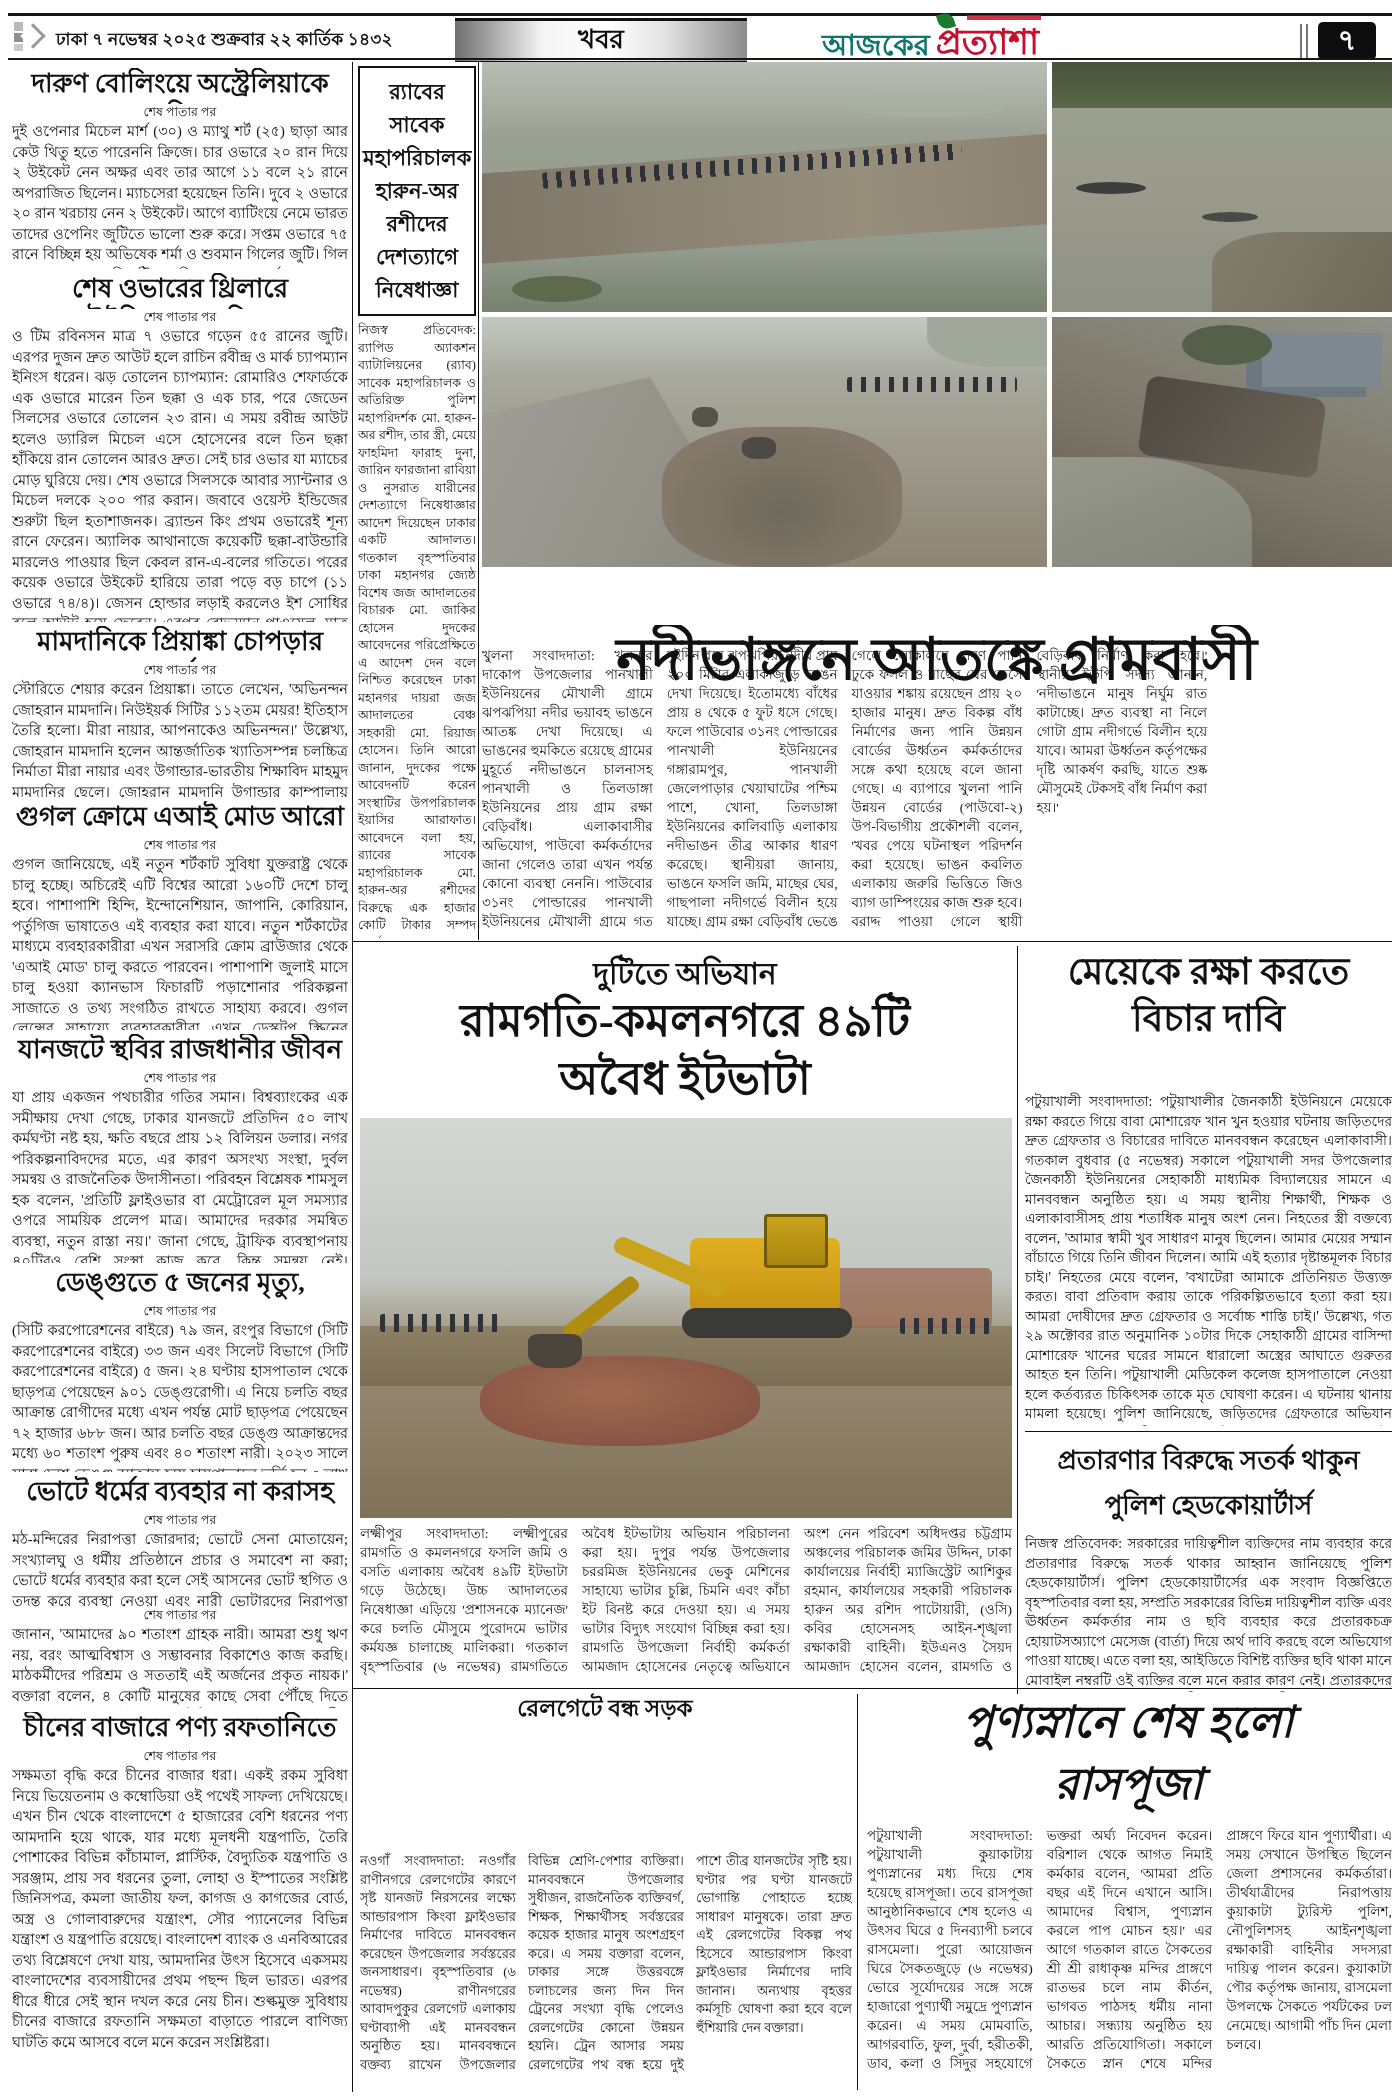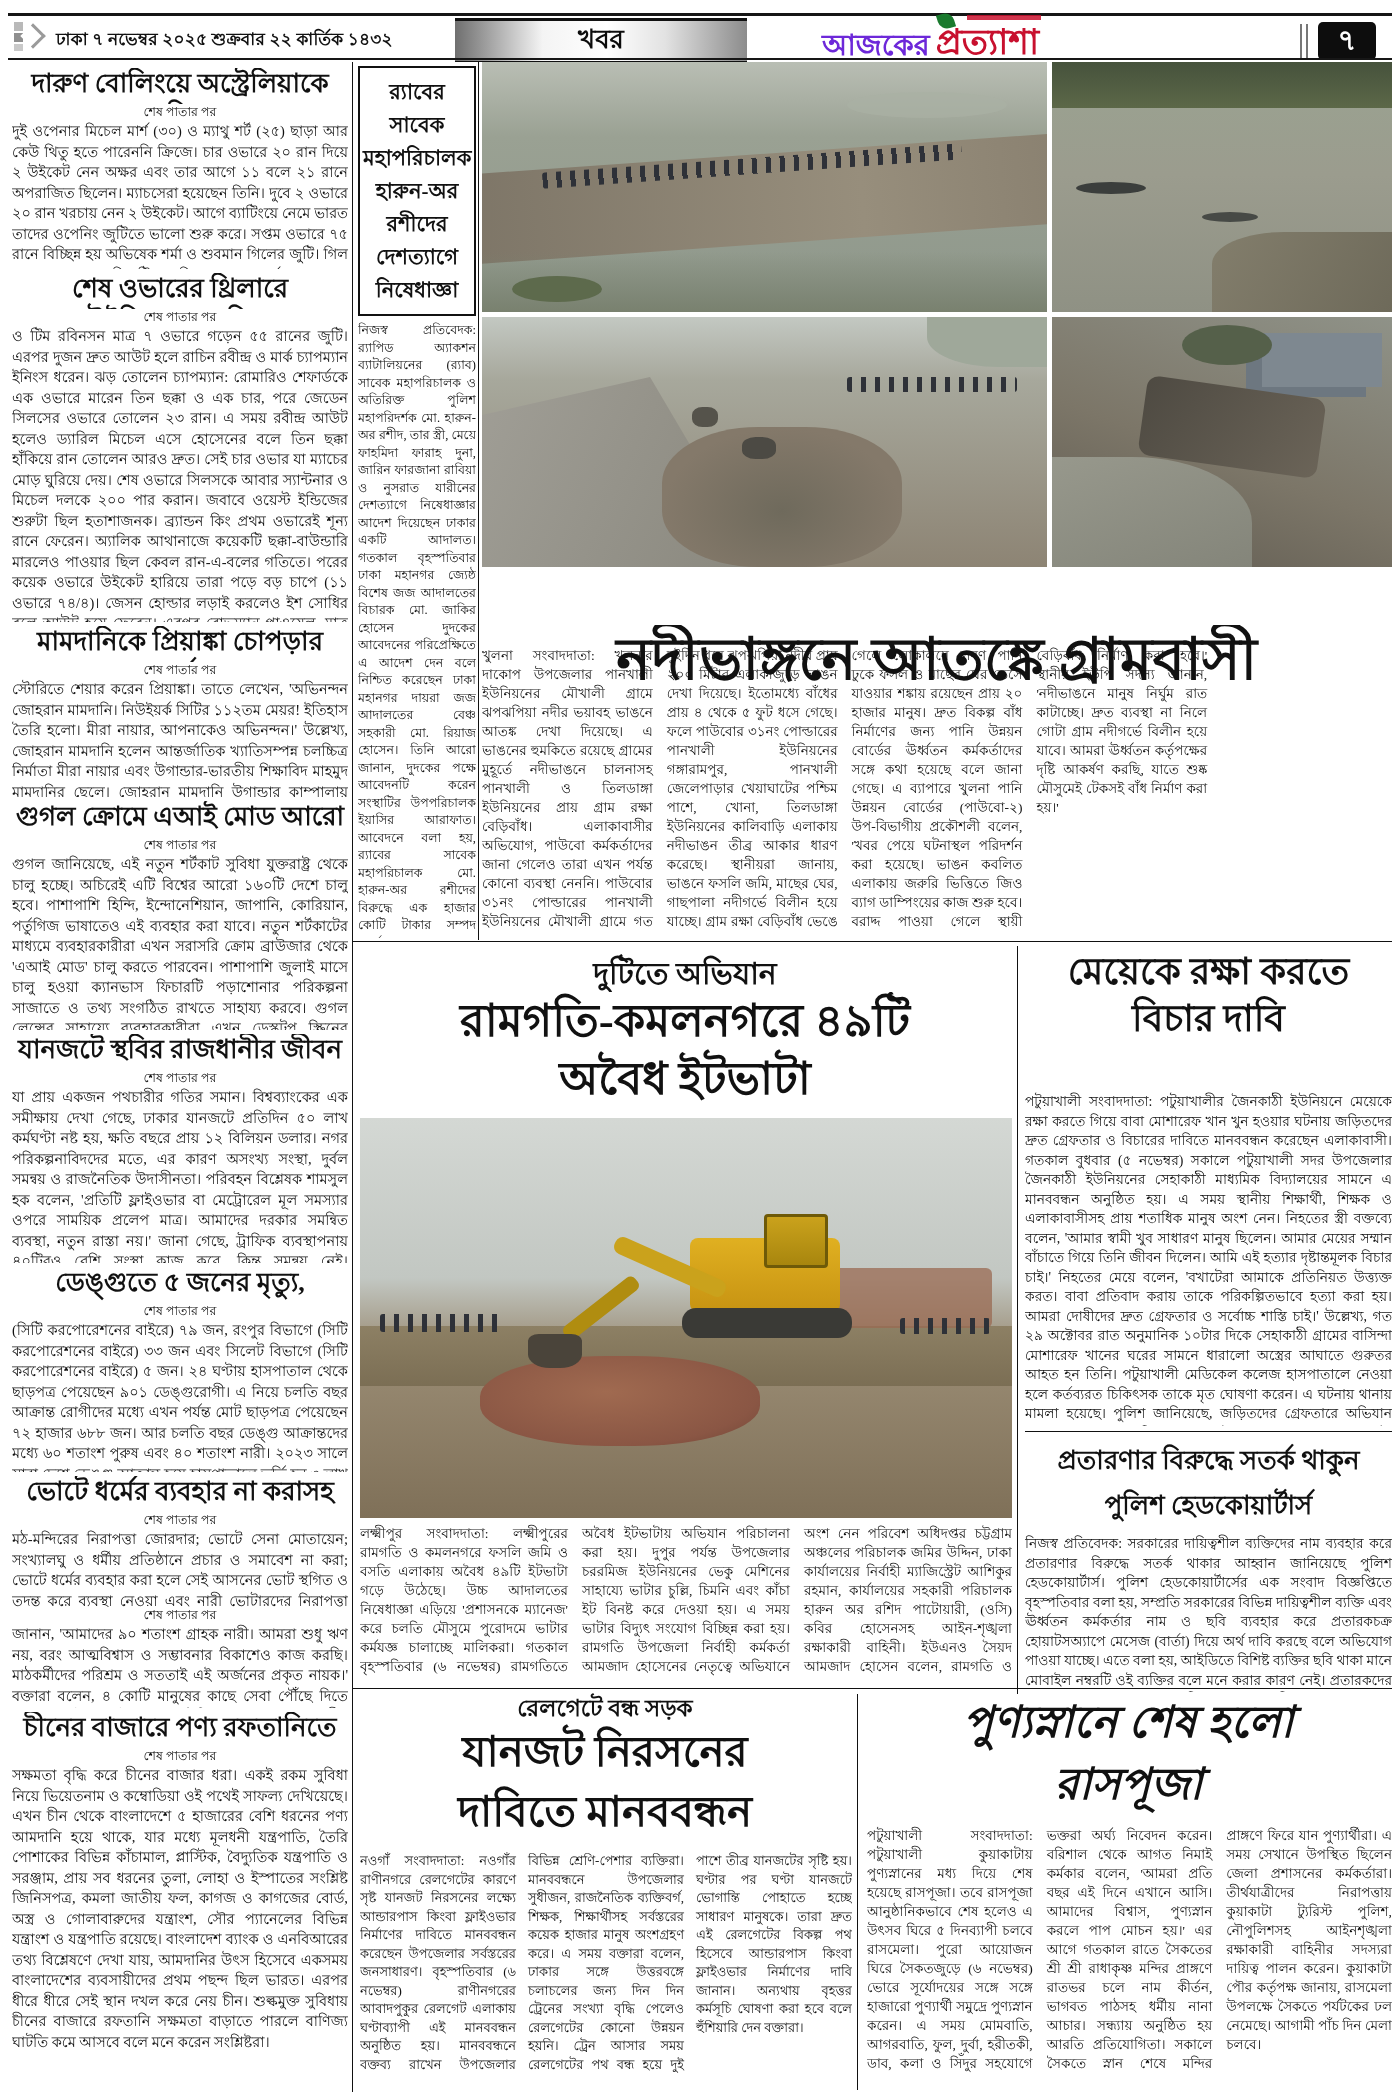--- a/index.html
+++ b/index.html
@@ -16,21 +16,21 @@
   .hdr-arrow .b2{position:absolute;left:0;top:13px;width:9px;height:9px;background:#8f8f8f;}
   .hdr-arrow .b3{position:absolute;left:0;top:24px;width:9px;height:7px;background:#c9c9c9;}
   .hdr-arrow .chev{position:absolute;left:10px;top:1px;width:15px;height:15px;border:3px solid #9a9a9a;
         border-left:none;border-bottom:none;transform:rotate(45deg);background:#fff;top:7px;}
   .khobor-box{position:absolute;left:455px;top:18px;width:292px;height:40px;
         background:linear-gradient(90deg,#6f6f6f,#f4f4f4 30%,#ffffff 52%,#e2e2e2 72%,#8c8c8c);
         border-top:3px solid #111;border-bottom:1px solid #111;
         display:flex;align-items:center;justify-content:center;}
   .khobor-box span{font-size:26px;font-weight:bold;color:#0d0d0d;}
   .mast{position:absolute;left:822px;top:18px;height:42px;display:flex;align-items:flex-end;}
-  .mast .w1{font-size:29px;font-weight:bold;color:#6d28d9;line-height:1;}
+  .mast .w1{font-size:29px;font-weight:bold;color:#0f766e;line-height:1;}
   .mast .w2{font-size:35px;font-weight:bold;color:#c8102e;line-height:1;margin-left:6px;position:relative;}
   .mast .leaf{position:absolute;left:2px;top:-12px;width:16px;height:16px;background:#1a7a2e;
         border-radius:0 60% 0 60%;transform:rotate(-18deg);}
   .mast .tag{position:absolute;right:-2px;top:-10px;width:74px;height:5px;background:#c8102e;opacity:.85;}
   .mast .tag2{position:absolute;right:10px;bottom:-8px;width:120px;height:3px;background:#1a7a2e;opacity:.6;}
   .mast-div{position:absolute;left:1300px;top:24px;width:4px;height:34px;
         border-left:2px solid #777;border-right:2px solid #777;}
   .pageno{position:absolute;left:1318px;top:22px;width:58px;height:38px;background:#0d0d0d;border-radius:5px;
         color:#fff;display:flex;align-items:center;justify-content:center;font-size:29px;font-weight:bold;}
   .hdr-bottom{position:absolute;left:8px;right:8px;top:58px;height:2px;background:#161616;}
@@ -258,24 +258,20 @@
 
   <div class="police-head">
     <div>প্রতারণার বিরুদ্ধে সতর্ক থাকুন</div>
     <div>পুলিশ হেডকোয়ার্টার্স</div>
   </div>
   <div class="police-body">নিজস্ব প্রতিবেদক: সরকারের দায়িত্বশীল ব্যক্তিদের নাম ব্যবহার করে প্রতারণার বিরুদ্ধে সতর্ক থাকার আহ্বান জানিয়েছে পুলিশ হেডকোয়ার্টার্স। পুলিশ হেডকোয়ার্টার্সের এক সংবাদ বিজ্ঞপ্তিতে বৃহস্পতিবার বলা হয়, সম্প্রতি সরকারের বিভিন্ন দায়িত্বশীল ব্যক্তি এবং ঊর্ধ্বতন কর্মকর্তার নাম ও ছবি ব্যবহার করে প্রতারকচক্র হোয়াটসঅ্যাপে মেসেজ (বার্তা) দিয়ে অর্থ দাবি করছে বলে অভিযোগ পাওয়া যাচ্ছে। এতে বলা হয়, আইডিতে বিশিষ্ট ব্যক্তির ছবি থাকা মানে মোবাইল নম্বরটি ওই ব্যক্তির বলে মনে করার কারণ নেই। প্রতারকদের এ ধরনের মেসেজে সাড়া না দিতে সকলের প্রতি আহ্বান জানানো হয়েছে। কারো সঙ্গে এ ধরনের প্রতারণার চেষ্টা হলে সংশ্লিষ্ট থানায় যোগাযোগ অথবা জাতীয় জরুরি সেবা ৯৯৯-এ ফোন করে বিষয়টি জানানোর অনুরোধ করা হয়েছে।</div>
 
   <div class="rule-h" style="left:352px;top:1688px;width:1040px;"></div>
 
   <div class="kicker rail-kicker">রেলগেটে বন্ধ সড়ক</div>
-  <div class="rail-head">
-    <div>যানজট নিরসনের</div>
-    <div>দাবিতে মানববন্ধন</div>
-  </div>
   <div class="rail-body">নওগাঁ সংবাদদাতা: নওগাঁর রাণীনগরে রেলগেটের কারণে সৃষ্ট যানজট নিরসনের লক্ষ্যে আন্ডারপাস কিংবা ফ্লাইওভার নির্মাণের দাবিতে মানববন্ধন করেছেন উপজেলার সর্বস্তরের জনসাধারণ। বৃহস্পতিবার (৬ নভেম্বর) রাণীনগরের আবাদপুকুর রেলগেট এলাকায় ঘণ্টাব্যাপী এই মানববন্ধন অনুষ্ঠিত হয়। মানববন্ধনে বক্তব্য রাখেন উপজেলার বিভিন্ন শ্রেণি-পেশার ব্যক্তিরা। মানববন্ধনে উপজেলার সুধীজন, রাজনৈতিক ব্যক্তিবর্গ, শিক্ষক, শিক্ষার্থীসহ সর্বস্তরের কয়েক হাজার মানুষ অংশগ্রহণ করে। এ সময় বক্তারা বলেন, ঢাকার সঙ্গে উত্তরবঙ্গে চলাচলের জন্য দিন দিন ট্রেনের সংখ্যা বৃদ্ধি পেলেও রেলগেটের কোনো উন্নয়ন হয়নি। ট্রেন আসার সময় রেলগেটের পথ বন্ধ হয়ে দুই পাশে তীব্র যানজটের সৃষ্টি হয়। ঘণ্টার পর ঘণ্টা যানজটে ভোগান্তি পোহাতে হচ্ছে সাধারণ মানুষকে। তারা দ্রুত এই রেলগেটের বিকল্প পথ হিসেবে আন্ডারপাস কিংবা ফ্লাইওভার নির্মাণের দাবি জানান। অন্যথায় বৃহত্তর কর্মসূচি ঘোষণা করা হবে বলে হুঁশিয়ারি দেন বক্তারা।</div>
 
   <div class="rule-v" style="left:857px;top:1694px;height:396px;"></div>
 
   <div class="rash-head">
     <div>পুণ্যস্নানে শেষ হলো</div>
     <div>রাসপূজা</div>
   </div>
   <div class="rash-body">পটুয়াখালী সংবাদদাতা: পটুয়াখালী কুয়াকাটায় পুণ্যস্নানের মধ্য দিয়ে শেষ হয়েছে রাসপূজা। তবে রাসপূজা আনুষ্ঠানিকভাবে শেষ হলেও এ উৎসব ঘিরে ৫ দিনব্যাপী চলবে রাসমেলা। পুরো আয়োজন ঘিরে সৈকতজুড়ে (৬ নভেম্বর) ভোরে সূর্যোদয়ের সঙ্গে সঙ্গে হাজারো পুণ্যার্থী সমুদ্রে পুণ্যস্নান করেন। এ সময় মোমবাতি, আগরবাতি, ফুল, দুর্বা, হরীতকী, ডাব, কলা ও সিঁদুর সহযোগে ভক্তরা অর্ঘ্য নিবেদন করেন। বরিশাল থেকে আগত নিমাই কর্মকার বলেন, 'আমরা প্রতি বছর এই দিনে এখানে আসি। আমাদের বিশ্বাস, পুণ্যস্নান করলে পাপ মোচন হয়।' এর আগে গতকাল রাতে সৈকতের শ্রী শ্রী রাধাকৃষ্ণ মন্দির প্রাঙ্গণে রাতভর চলে নাম কীর্তন, ভাগবত পাঠসহ ধর্মীয় নানা আচার। সন্ধ্যায় অনুষ্ঠিত হয় আরতি প্রতিযোগিতা। সকালে সৈকতে স্নান শেষে মন্দির প্রাঙ্গণে ফিরে যান পুণ্যার্থীরা। এ সময় সেখানে উপস্থিত ছিলেন জেলা প্রশাসনের কর্মকর্তারা। তীর্থযাত্রীদের নিরাপত্তায় কুয়াকাটা ট্যুরিস্ট পুলিশ, নৌপুলিশসহ আইনশৃঙ্খলা রক্ষাকারী বাহিনীর সদস্যরা দায়িত্ব পালন করেন। কুয়াকাটা পৌর কর্তৃপক্ষ জানায়, রাসমেলা উপলক্ষে সৈকতে পর্যটকের ঢল নেমেছে। আগামী পাঁচ দিন মেলা চলবে।</div>
 

